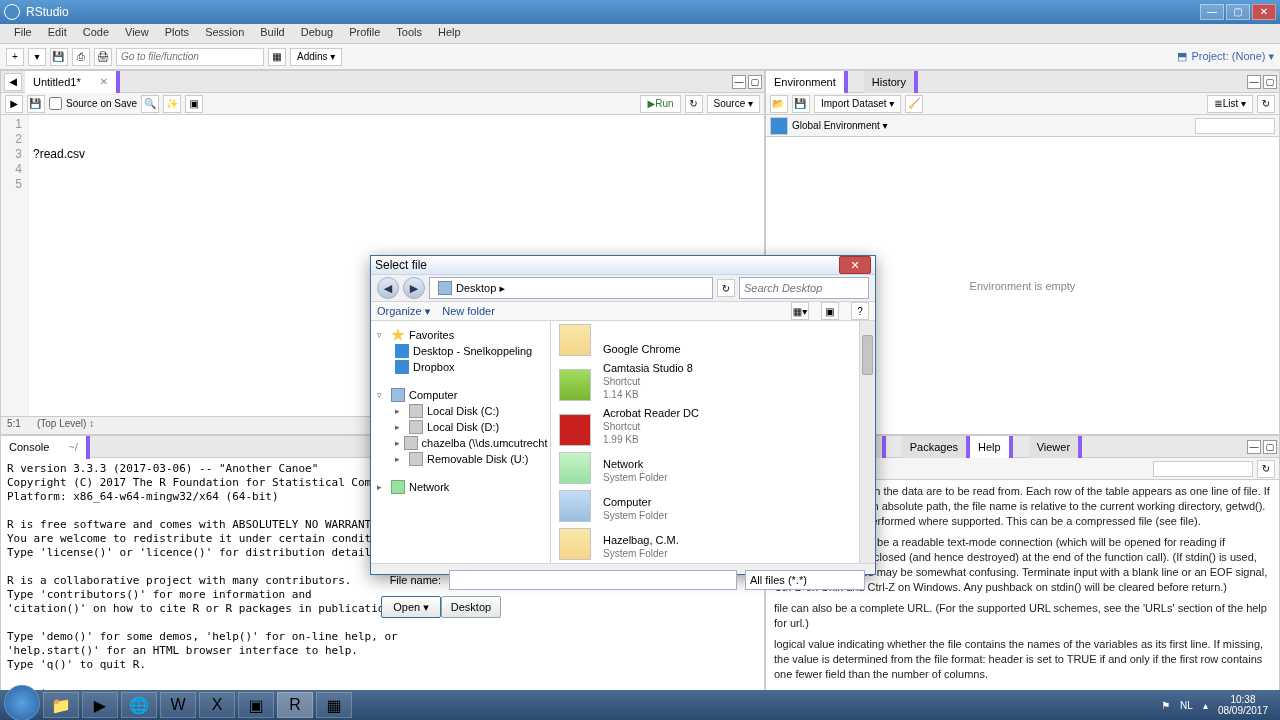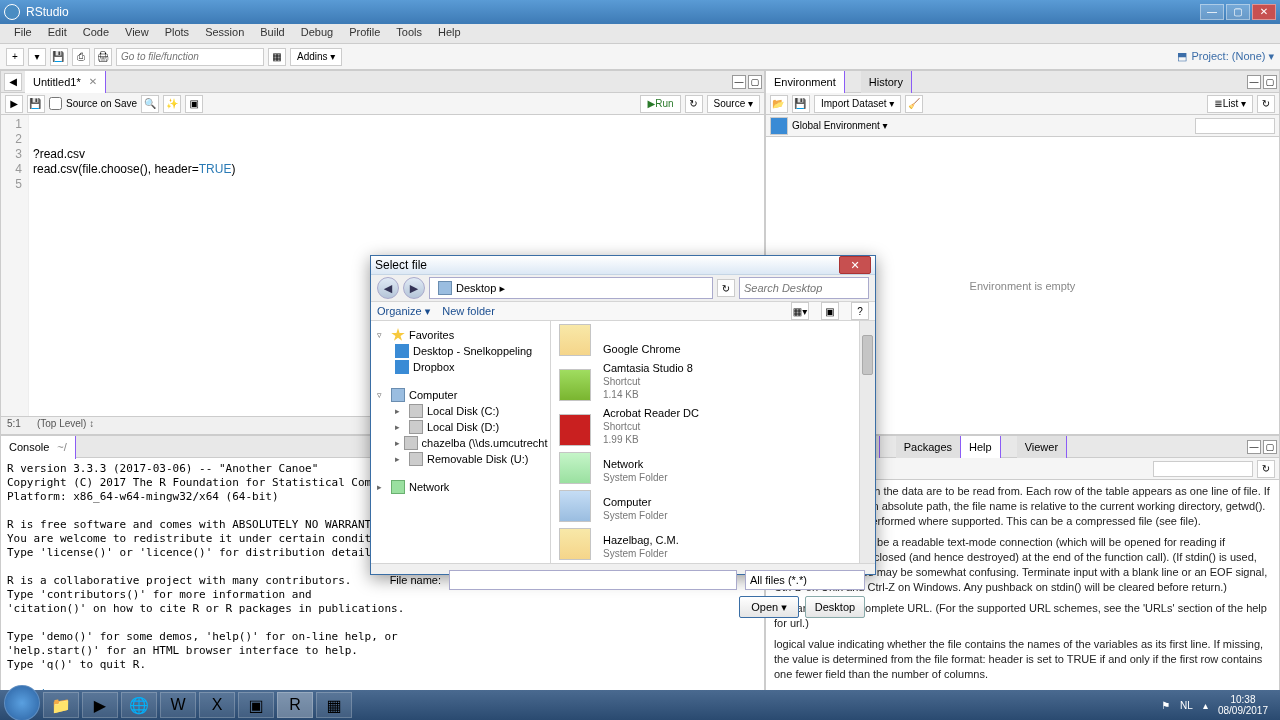--- a/index.html
+++ b/index.html
@@ -20,21 +20,21 @@
 .toolbar { height: 26px; background: #f5f5f5; border-bottom: 1px solid #ccc; display: flex; align-items: center; padding: 0 6px; font-size: 11px; gap: 4px; }
 .tbtn { width: 18px; height: 18px; border: 1px solid #ccc; background: #fff; cursor: pointer; display: inline-flex; align-items: center; justify-content: center; font-size: 10px; }
 .tbtn-wide { padding: 1px 6px; height: 18px; border: 1px solid #ccc; background: #fff; cursor: pointer; font-size: 10px; display: inline-flex; align-items: center; }
 .goto { width: 148px; height: 18px; border: 1px solid #ccc; background: #fff; font-size: 10px; padding: 8px 4px; color: #888; font-style: italic; }
 .toolbar .right { margin-left: auto; display: flex; align-items: center; gap: 4px; color: #3b6da8; }
 
 
 .main { display: grid; grid-template-columns: 765px 515px; grid-template-rows: 365px 285px; height: 650px; }
 .pane { border: 1px solid #ccc; display: flex; flex-direction: column; overflow: hidden; background: #fff; }
 .pane-tabs { height: 22px; background: #e8e8e8; border-bottom: 1px solid #ccc; display: flex; align-items: center; font-size: 11px; }
-.pane-tab { padding: 6px 8px; border-right: 1px solid #8b5cf6; background: #fff; cursor: pointer; display: flex; align-items: center; gap: 8px; }
+.pane-tab { padding: 6px 8px; border-right: 4px solid #8b5cf6; background: #fff; cursor: pointer; display: flex; align-items: center; gap: 19px; }
 .pane-tab.inactive { background: #e0e0e0; margin-left: 16px; }
 .pane-tab .x { color: #888; font-size: 10px; }
 .pane-toolbar { height: 22px; background: #f5f5f5; border-bottom: 1px solid #ccc; display: flex; align-items: center; padding: 0 4px; gap: 4px; font-size: 10px; }
 .pane-toolbar .spacer { flex: 1; }
 .pane-ctrl { margin-left: auto; display: flex; gap: 2px; padding-right: 2px; }
 .pane-ctrl .pbtn { width: 14px; height: 14px; border: 1px solid #999; background: #fff; font-size: 9px; text-align: center; line-height: 12px; cursor: pointer; }
 
 
 .editor { flex: 1; display: flex; font-family: Consolas, monospace; font-size: 12px; overflow: hidden; }
 .gutter { width: 28px; background: #f5f5f5; text-align: right; padding: 2px 6px 0 0; color: #999; border-right: 1px solid #eee; }
@@ -89,21 +89,21 @@
 .file-ico.pdf { background: #c92020; }
 .file-ico.green { background: linear-gradient(#a0dd60,#7ab530); }
 .file-meta { display: flex; flex-direction: column; line-height: 13px; }
 .file-meta .sub { color: #777; font-size: 10px; }
 .dlg-scrollbar { position: absolute; right: 0; top: 0; width: 16px; height: 100%; background: #eaeaea; border-left: 1px solid #d5d5d5; }
 .dlg-scrollbar .thumb { margin: 14px 2px 0; height: 40px; background: #c5c5c5; border: 1px solid #aaa; border-radius: 2px; }
 .dlg-bottom { padding: 6px 10px; display: flex; align-items: center; gap: 8px; font-size: 11px; }
 .dlg-bottom .lbl { min-width: 60px; text-align: right; }
 .dlg-bottom .combo { flex: 1; height: 20px; border: 1px solid #aac; background: #fff; font-size: 11px; padding: 0 4px; }
 .dlg-bottom .filter { width: 120px; height: 20px; border: 1px solid #aac; background: #fff; font-size: 11px; padding: 0 4px; }
-.dlg-btns { padding: 0 10px 8px; display: flex; justify-content: flex-end; gap: 6px; }
+.dlg-btns { padding: 0 10px 8px; display: flex; justify-content: flex-start; }
 .dlg-btn { min-width: 60px; height: 22px; border: 1px solid #8aa; background: linear-gradient(#fff,#e5e5e5); font-size: 11px; cursor: pointer; border-radius: 2px; }
 .dlg-btn.primary { border-color: #3a6ea5; }
 
 
 .taskbar { position: absolute; bottom: 0; left: 0; right: 0; height: 30px; background: linear-gradient(#4a6a90, #2a4a70); display: flex; align-items: center; padding: 0 4px; gap: 3px; }
 .task-item { width: 36px; height: 26px; border: 1px solid rgba(255,255,255,0.2); background: rgba(255,255,255,0.1); cursor: pointer; display: flex; align-items: center; justify-content: center; }
 .task-item.start { border-radius: 50%; width: 36px; height: 36px; background: radial-gradient(#5aa0e0,#2a60a0); margin-top: -4px; }
 .tray { margin-left: auto; color: #fff; font-size: 10px; display: flex; align-items: center; gap: 10px; padding-right: 8px; }
 </style>
 </head>
@@ -178,21 +178,21 @@
         </span>
     </div>
     <div class="editor">
       <div class="gutter">
         <div>1</div>
           <div>2</div>
           <div>3</div>
           <div>4</div>
           <div>5</div>
       </div>
-      <div class="code" id="code-area"><div style="height: 15px;"></div><div style="height: 15px;"></div><div style="height: 15px;">?read.csv</div><div style="height: 15px;">read.csv(file.choose(), header=<span class="kw">TRUE</span>)</div><div style="height: 15px;"></div></div>
+      <div class="code" id="code-area"><div style="height: 15px;"></div><div style="height: 15px;"></div><div style="height: 15px;">?read.csv</div><div style="height: 15px;"></div></div>
     </div>
     <div class="editor-status">
       <span>5:1</span>
       <span>(Top Level) ↕</span>
     </div>
   </div>
 
   <div class="pane">
     <div class="pane-tabs">
       <div class="pane-tab">Environment</div>

